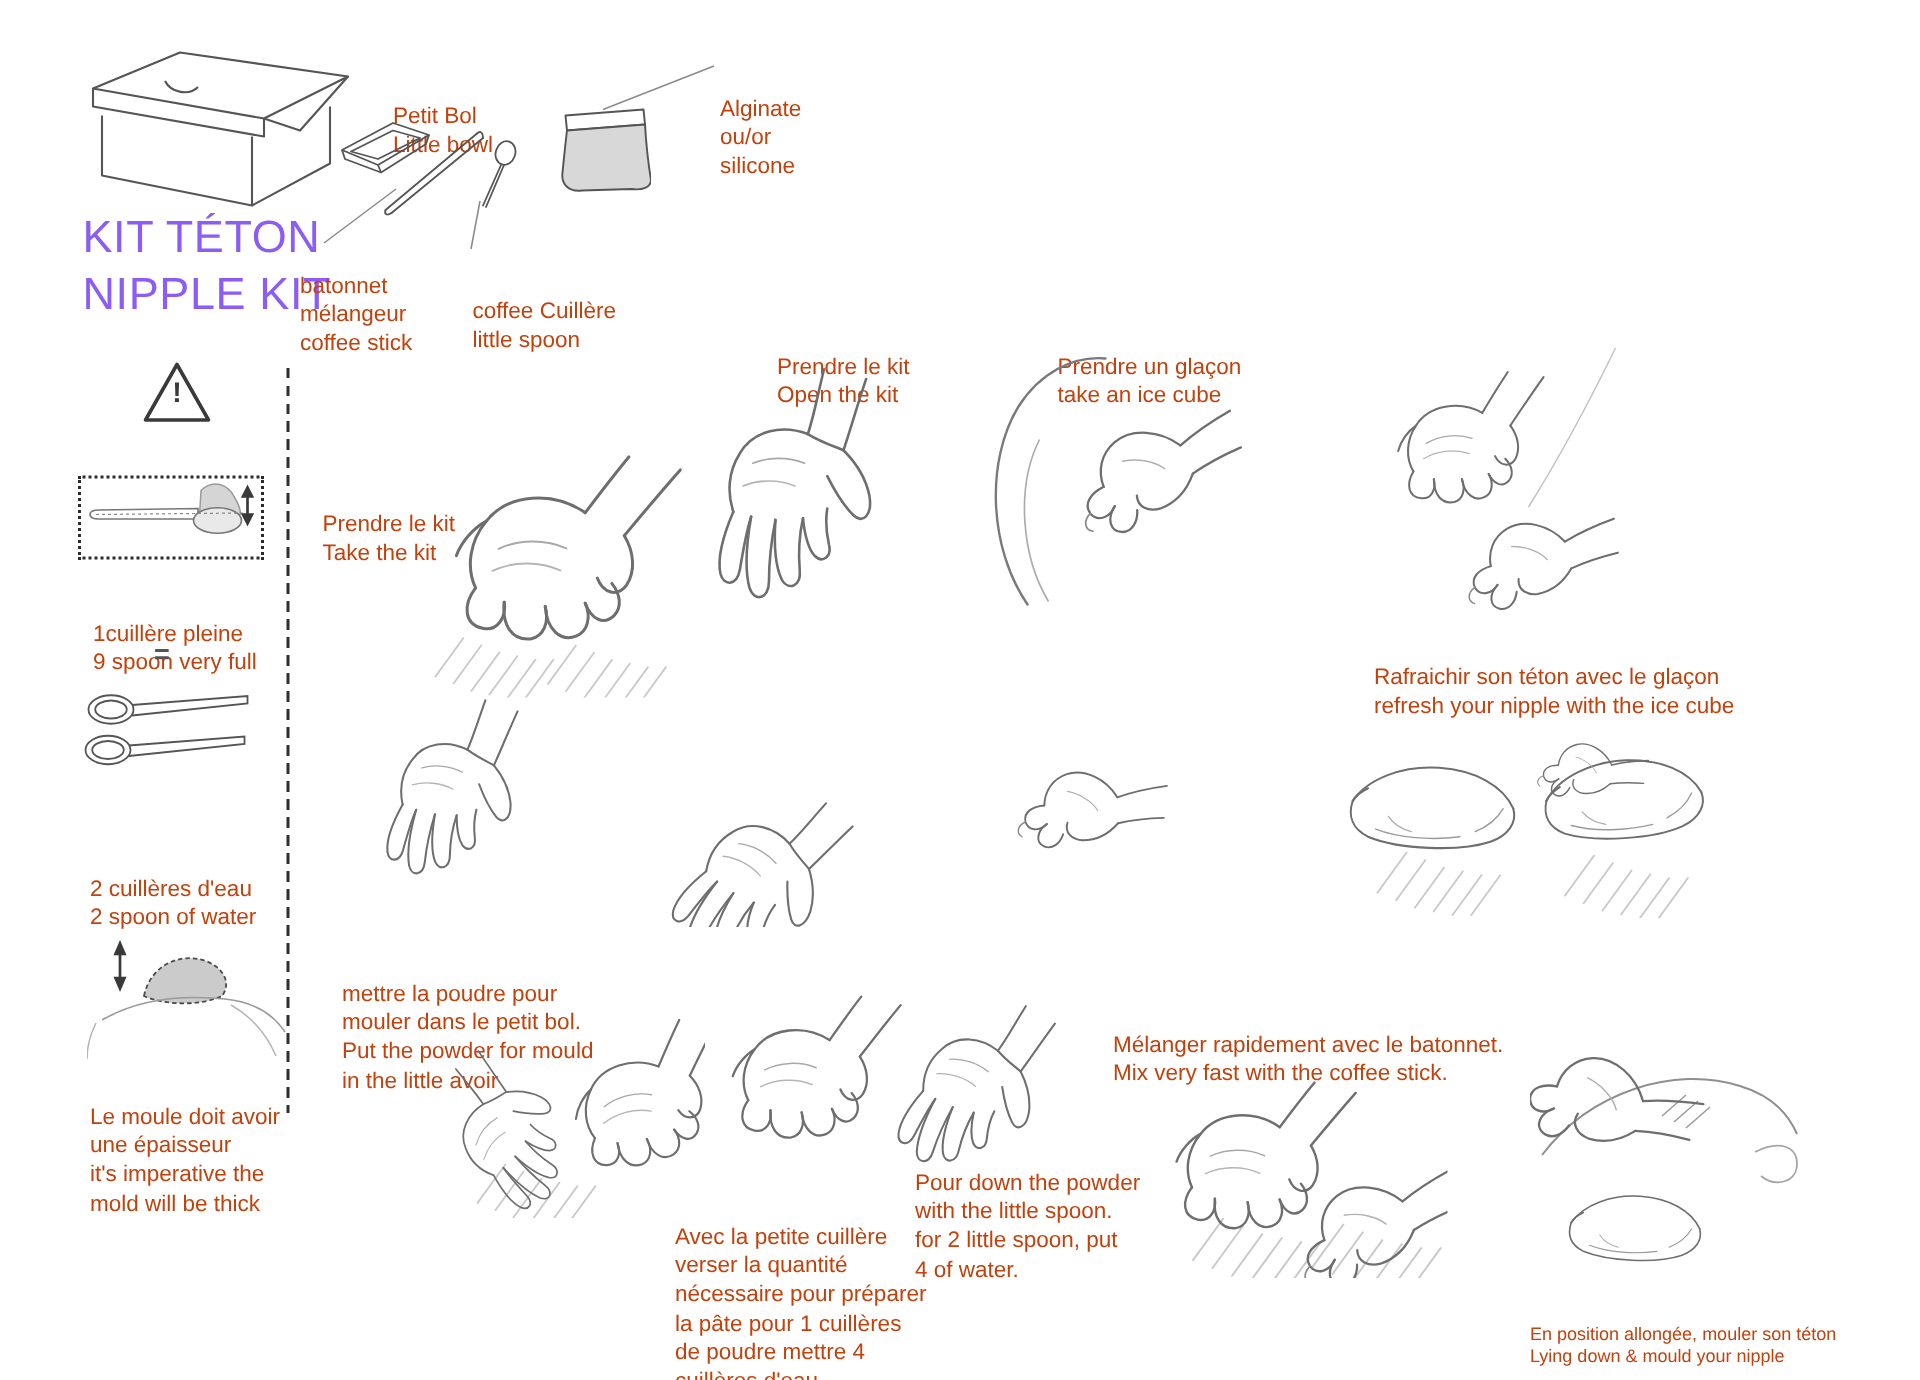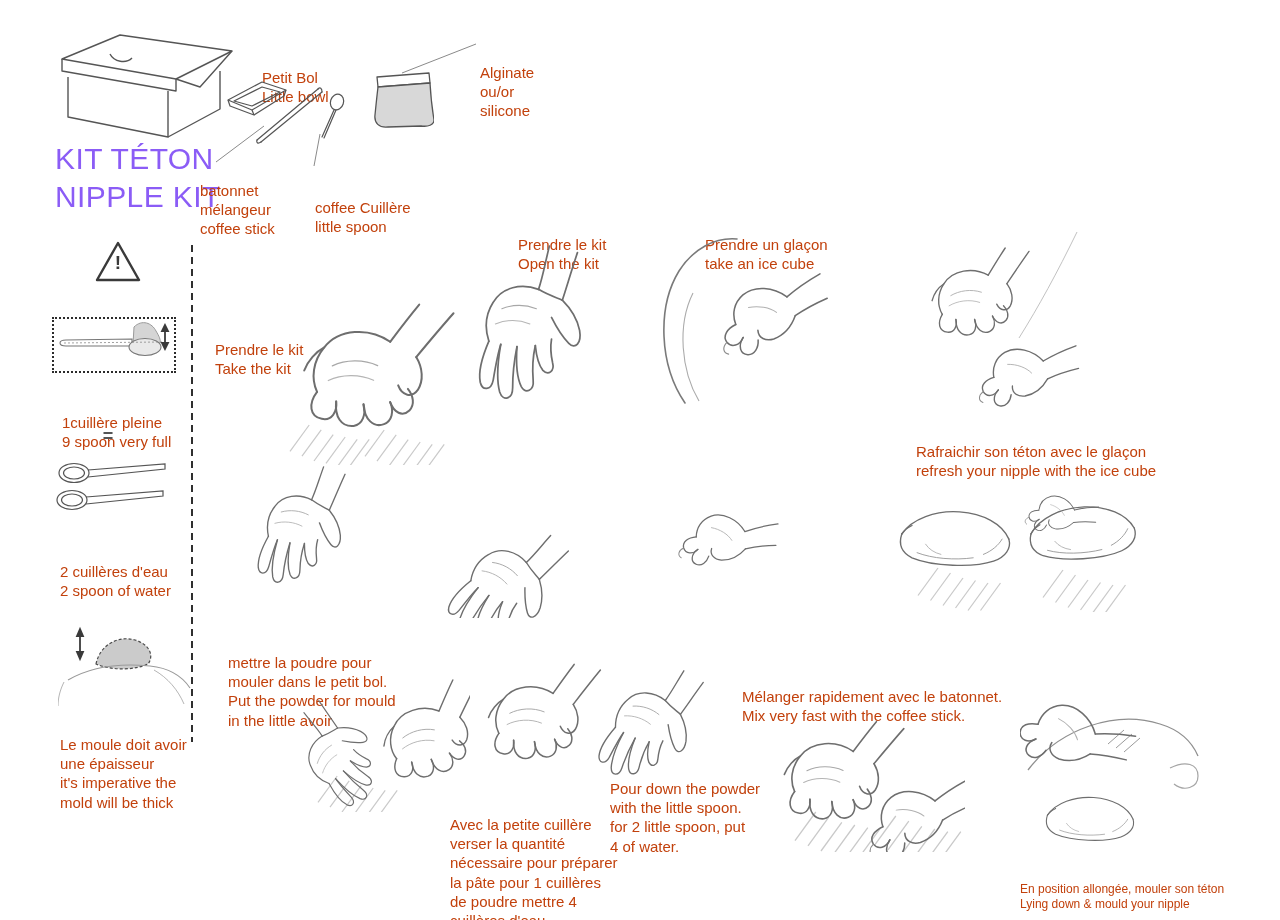--- a/index.html
+++ b/index.html
@@ -198,21 +198,21 @@
   <g fill="none" stroke="#555" stroke-width="1.2">
     <ellipse cx="19" cy="13" rx="15" ry="9.5"></ellipse>
     <ellipse cx="19" cy="13" rx="10.5" ry="6"></ellipse>
     <path d="M33,10 L110,4 L110,9 L33,17"></path>
     <ellipse cx="17" cy="40" rx="15" ry="9.5"></ellipse>
     <ellipse cx="17" cy="40" rx="10.5" ry="6"></ellipse>
     <path d="M31,37 L108,31 L108,36 L31,44"></path>
   </g>
 </svg>
 
-<div class="txt" style="left:60px;top:527px">2 cuillères d'eau
+<div class="txt" style="left:60px;top:548px">2 cuillères d'eau
 2 spoon of water</div>
 
 <svg class="abs sketch" style="left:58px;top:618px" width="135" height="92" viewBox="0 0 135 92">
   <g stroke="#3a3a3a" stroke-width="1.8" fill="#3a3a3a">
     <path d="M22,16 L22,36" fill="none"></path>
     <path d="M22,11 L19,18 L25,18 Z"></path>
     <path d="M22,41 L19,34 L25,34 Z"></path>
   </g>
   <path d="M38,46 C42,26 62,16 80,23 C92,28 96,38 90,46 C78,52 54,53 38,46 Z" fill="#cbcbcb" stroke="#4a4a4a" stroke-width="1.2" stroke-dasharray="3 2"></path>
   <path d="M10,62 C34,48 62,45 92,48 C112,50 124,58 132,70" fill="none" stroke="#9a9a9a" stroke-width="1.1"></path>

